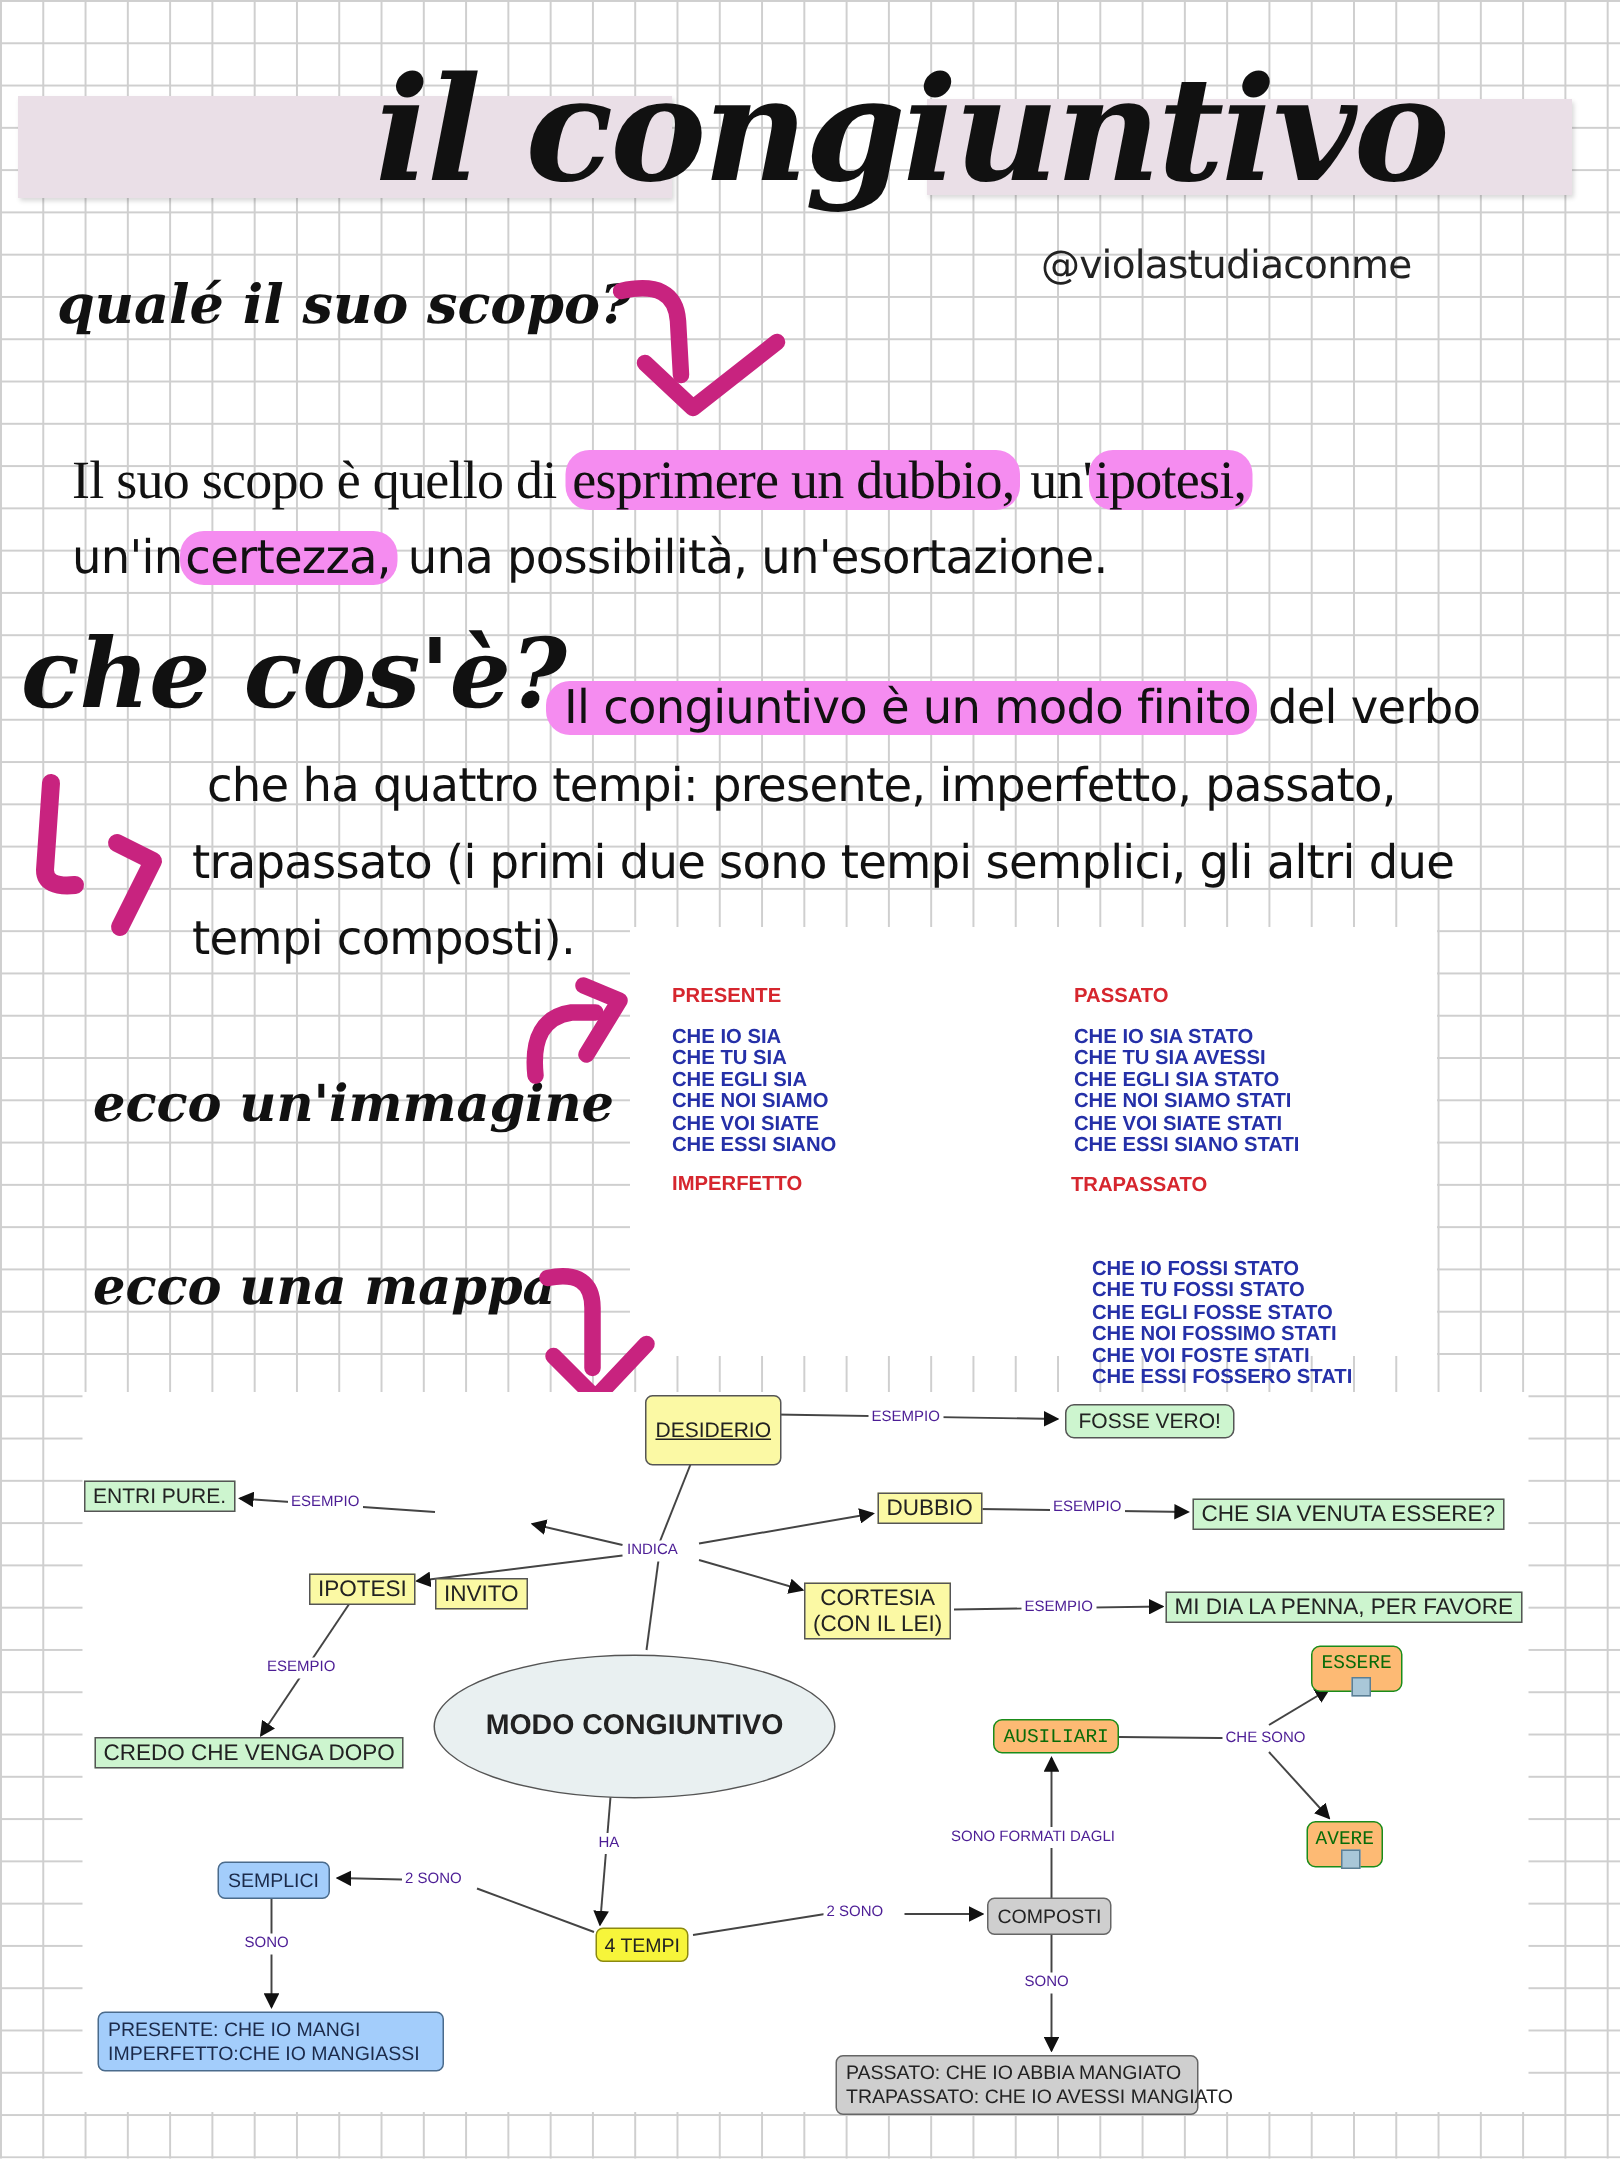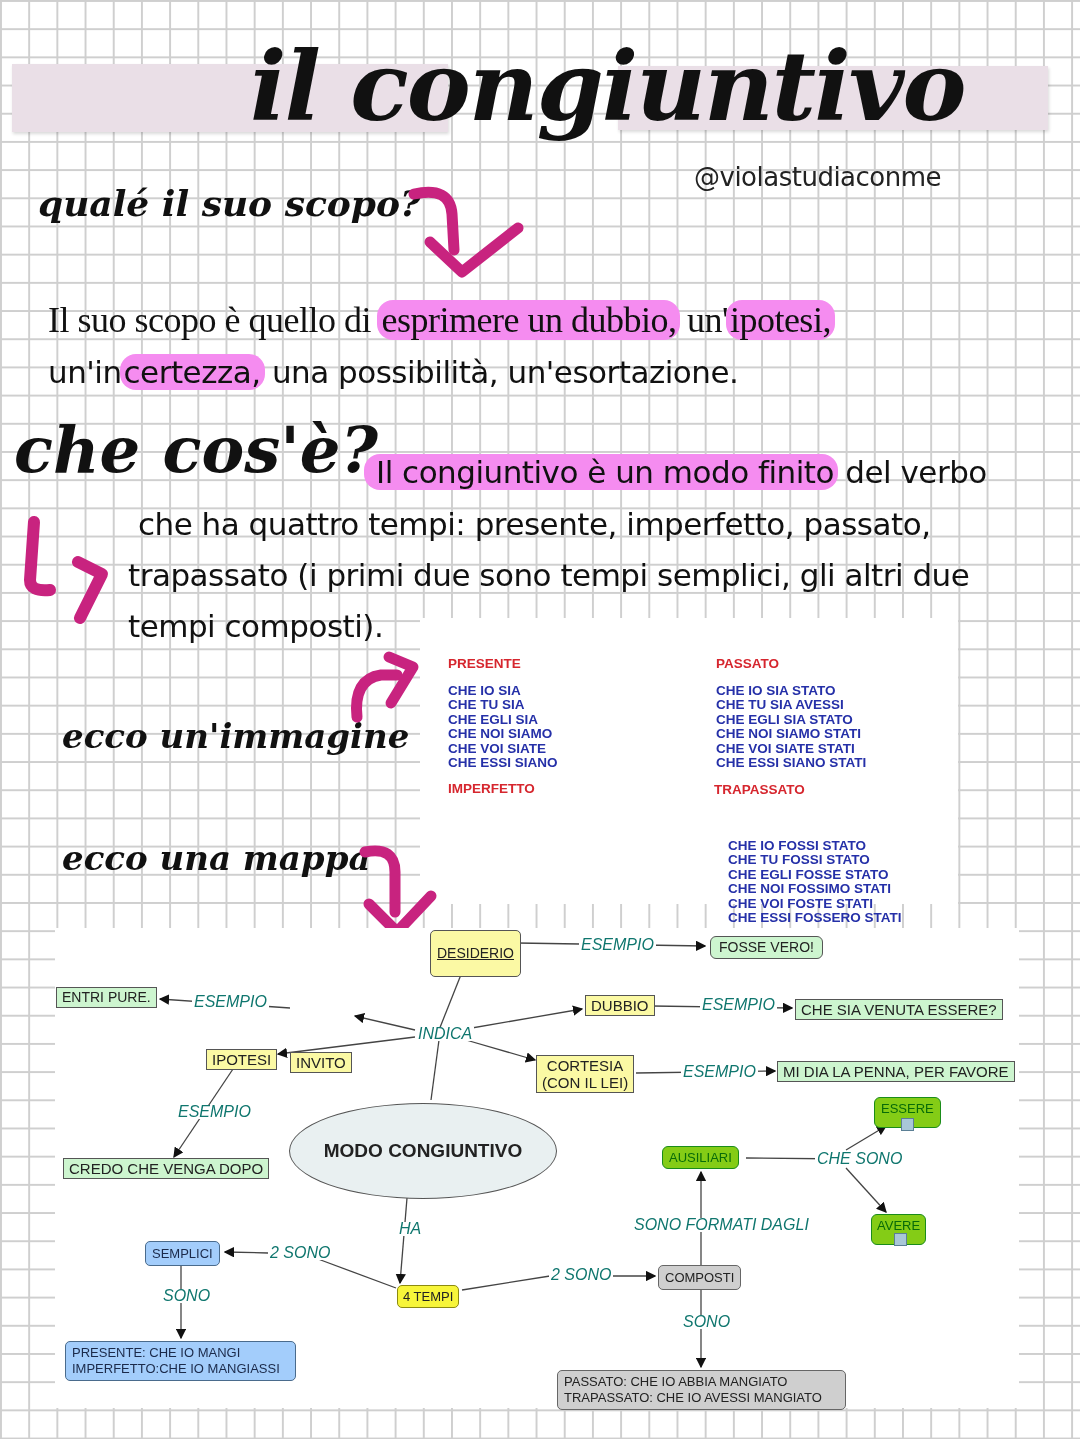--- a/index.html
+++ b/index.html
@@ -36,27 +36,27 @@
   .map { background: #ffffff; }
   .node {
     position: absolute; font-family: "Liberation Sans", sans-serif; font-size: 14px;
     color: #222; white-space: nowrap; padding: 1px 5px; box-sizing: border-box;
     border: 1px solid #555; line-height: 17px; text-align: center;
   }
   .n-yellow { background: #fbf9a4; }
   .n-yellow-r { background: #fbf9a4; border-radius: 5px; }
   .n-green { background: #cdf5cf; }
   .n-green-r { background: #cdf5cf; border-radius: 6px; }
-  .n-bright { background: #84cc16; border-radius: 6px; color: #086b08; border-color: #1a8c1a; }
+  .n-bright { background: #fdba74; border-radius: 6px; color: #086b08; border-color: #1a8c1a; font-family: Liberation Mono, monospace; }
   .n-blue { background: #a3cdfb; border-radius: 5px; border-color: #4a6b8c; color: #1b2a4a; text-align: left; }
   .n-gray { background: #cfcfcf; border-radius: 5px; border-color: #666; text-align: left; }
   .n-4 { background: #f7f53a; border-radius: 5px; border-color: #8c8a10; }
   .lbl {
-    position: absolute; font-family: "Liberation Sans", sans-serif; font-size: 16px;
-    color: #0f766e; background: #ffffff; white-space: nowrap; padding: 0 2px; line-height: 14px; font-style: italic;
+    position: absolute; font-family: "Liberation Sans", sans-serif; font-size: 10px;
+    color: #4c1d95; background: #ffffff; white-space: nowrap; padding: 0 2px; line-height: 14px;
   }
   .ellipse {
     position: absolute; background: #e9f0f1; border: 1.5px solid #555; border-radius: 50%;
     display: flex; align-items: center; justify-content: center;
     font-family: "Liberation Sans", sans-serif; font-weight: bold; font-size: 19px; color: #222;
   }
   .imgicon {
     position: absolute; width: 11px; height: 11px; background: #a9c7d8; border: 1px solid #5b7f95;
   }
 </style>
@@ -218,21 +218,21 @@
 <div class="imgicon" style="left:894px;top:1233px;"></div>
 
 <div class="node n-blue" style="left:145px;top:1241px;padding:3px 6px;font-size:13px;">SEMPLICI</div>
 <div class="node n-4" style="left:397px;top:1285px;padding:2px 5px;font-size:13px;">4 TEMPI</div>
 <div class="node n-gray" style="left:658px;top:1265px;padding:3px 6px;font-size:13px;">COMPOSTI</div>
 
 <div class="node n-blue" style="left:65px;top:1341px;width:231px;padding:3px 6px;font-size:13px;line-height:16px;">
   <div>PRESENTE: CHE IO MANGI</div>
   <div>IMPERFETTO:CHE IO MANGIASSI</div>
 </div>
-<div class="node n-gray" style="left:557px;top:1370px;width:289px;padding:3px 6px;font-size:13px;line-height:16px;">
+<div class="node n-gray" style="left:557px;top:1370px;width:242px;padding:3px 6px;font-size:13px;line-height:16px;">
   <div>PASSATO: CHE IO ABBIA MANGIATO</div>
   <div>TRAPASSATO: CHE IO AVESSI MANGIATO</div>
 </div>
 
 <div class="lbl" style="left:579px;top:938px;">ESEMPIO</div>
 <div class="lbl" style="left:192px;top:995px;">ESEMPIO</div>
 <div class="lbl" style="left:416px;top:1027px;">INDICA</div>
 <div class="lbl" style="left:700px;top:998px;">ESEMPIO</div>
 <div class="lbl" style="left:681px;top:1065px;">ESEMPIO</div>
 <div class="lbl" style="left:176px;top:1105px;">ESEMPIO</div>

